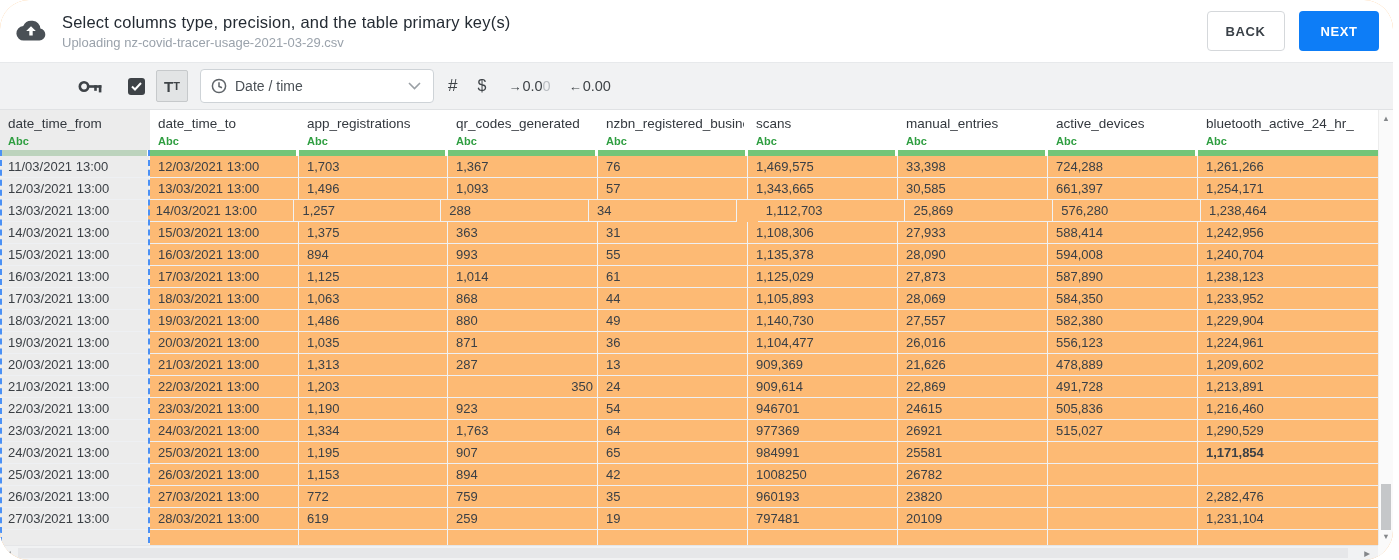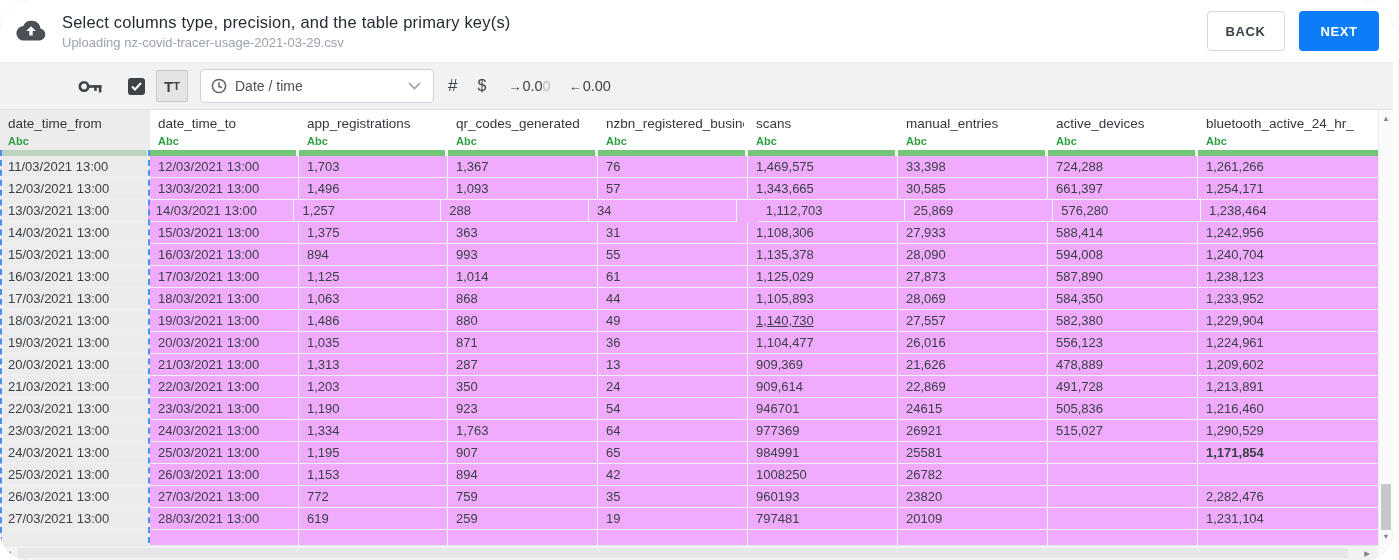--- a/index.html
+++ b/index.html
@@ -1,16 +1,16 @@
 <!DOCTYPE html>
 <html style="--accent_blue: #0d7df7; --type_green: #2f9e41; --bar_green: #74c578; --selection_dashed: #4a90f5;"><head>
 <meta charset="utf-8">
 <style>
   html,body{margin:0;padding:0;background:#fff;}
-  .app{position:relative;width:1393px;height:560px;background:#f0abfc;overflow:hidden;
+  .app{position:relative;width:1393px;height:560px;background:#fdba74;overflow:hidden;
        font-family:"Liberation Sans",sans-serif;color:#3b4046;border-radius:29px;}
 
   
   .hdr{position:absolute;top:0;left:0;right:0;height:62px;background:#fff;
        display:flex;align-items:center;justify-content:space-between;box-sizing:border-box;padding:0 14px 0 0;}
   .hdr-left{display:flex;align-items:center;}
   .cloud-wrap{width:62px;display:flex;justify-content:center;}
   .title{font-size:16.5px;font-weight:500;color:#242b33;margin:0 0 3px 0;letter-spacing:.2px;}
   .subtitle{font-size:13px;color:#9aa2ab;}
   .btn{height:40px;border-radius:4px;font-family:inherit;font-size:13px;font-weight:700;
@@ -246,21 +246,21 @@
         <div class="cell" style="width: 150px;">28,069</div>
         <div class="cell" style="width: 150px;">584,350</div>
         <div class="cell" style="width: 186px;">1,233,952</div>
       </div>
       <div class="row">
         <div class="cell selcol" style="width: 150px;">18/03/2021 13:00</div>
         <div class="cell" style="width: 149px;">19/03/2021 13:00</div>
         <div class="cell" style="width: 149px;">1,486</div>
         <div class="cell" style="width: 150px;">880</div>
         <div class="cell" style="width: 150px;">49</div>
-        <div class="cell" style="width: 150px; text-decoration: underline;">1,140,730</div>
+        <div class="cell" style="width: 150px;">1,140,730</div>
         <div class="cell" style="width: 150px;">27,557</div>
         <div class="cell" style="width: 150px;">582,380</div>
         <div class="cell" style="width: 186px;">1,229,904</div>
       </div>
       <div class="row">
         <div class="cell selcol" style="width: 150px;">19/03/2021 13:00</div>
         <div class="cell" style="width: 149px;">20/03/2021 13:00</div>
         <div class="cell" style="width: 149px;">1,035</div>
         <div class="cell" style="width: 150px;">871</div>
         <div class="cell" style="width: 150px;">36</div>
@@ -277,21 +277,21 @@
         <div class="cell" style="width: 150px;">13</div>
         <div class="cell" style="width: 150px;">909,369</div>
         <div class="cell" style="width: 150px;">21,626</div>
         <div class="cell" style="width: 150px;">478,889</div>
         <div class="cell" style="width: 186px;">1,209,602</div>
       </div>
       <div class="row">
         <div class="cell selcol" style="width: 150px;">21/03/2021 13:00</div>
         <div class="cell" style="width: 149px;">22/03/2021 13:00</div>
         <div class="cell" style="width: 149px;">1,203</div>
-        <div class="cell" style="width: 150px;">350</div>
+        <div class="cell" style="width: 150px; text-align: right;">350</div>
         <div class="cell" style="width: 150px;">24</div>
         <div class="cell" style="width: 150px;">909,614</div>
         <div class="cell" style="width: 150px;">22,869</div>
         <div class="cell" style="width: 150px;">491,728</div>
         <div class="cell" style="width: 186px;">1,213,891</div>
       </div>
       <div class="row">
         <div class="cell selcol" style="width: 150px;">22/03/2021 13:00</div>
         <div class="cell" style="width: 149px;">23/03/2021 13:00</div>
         <div class="cell" style="width: 149px;">1,190</div>

